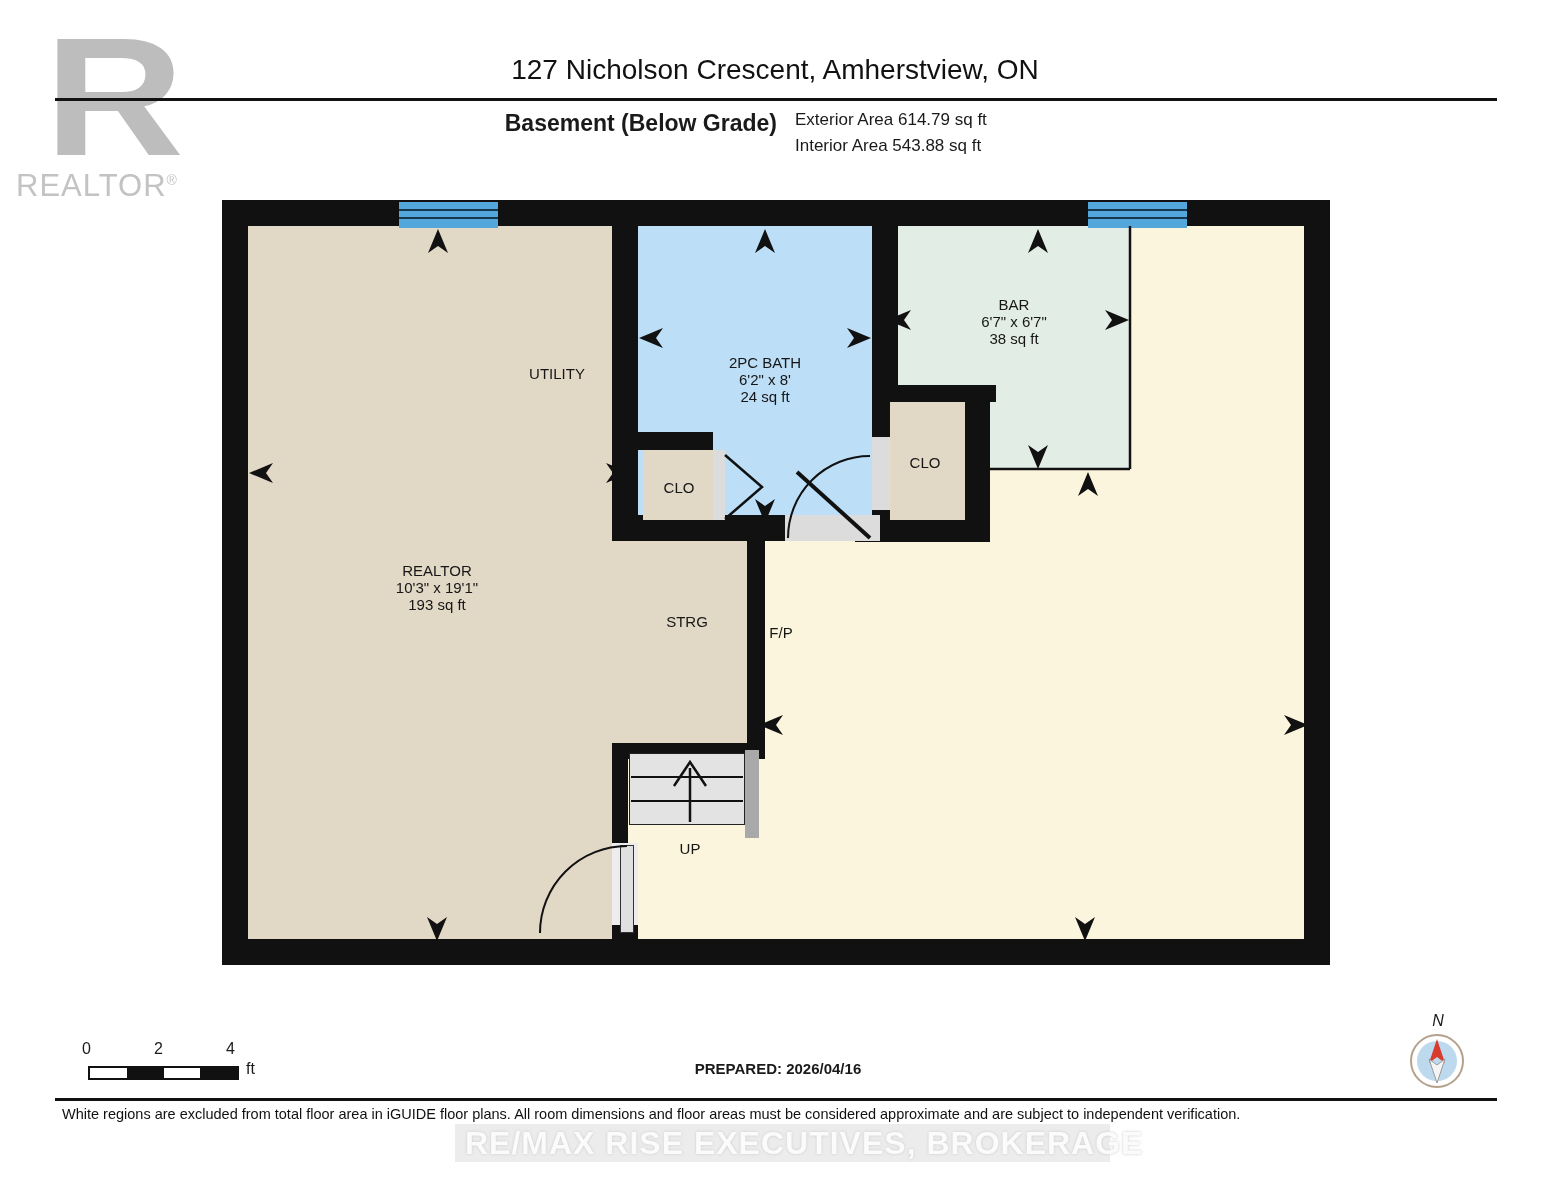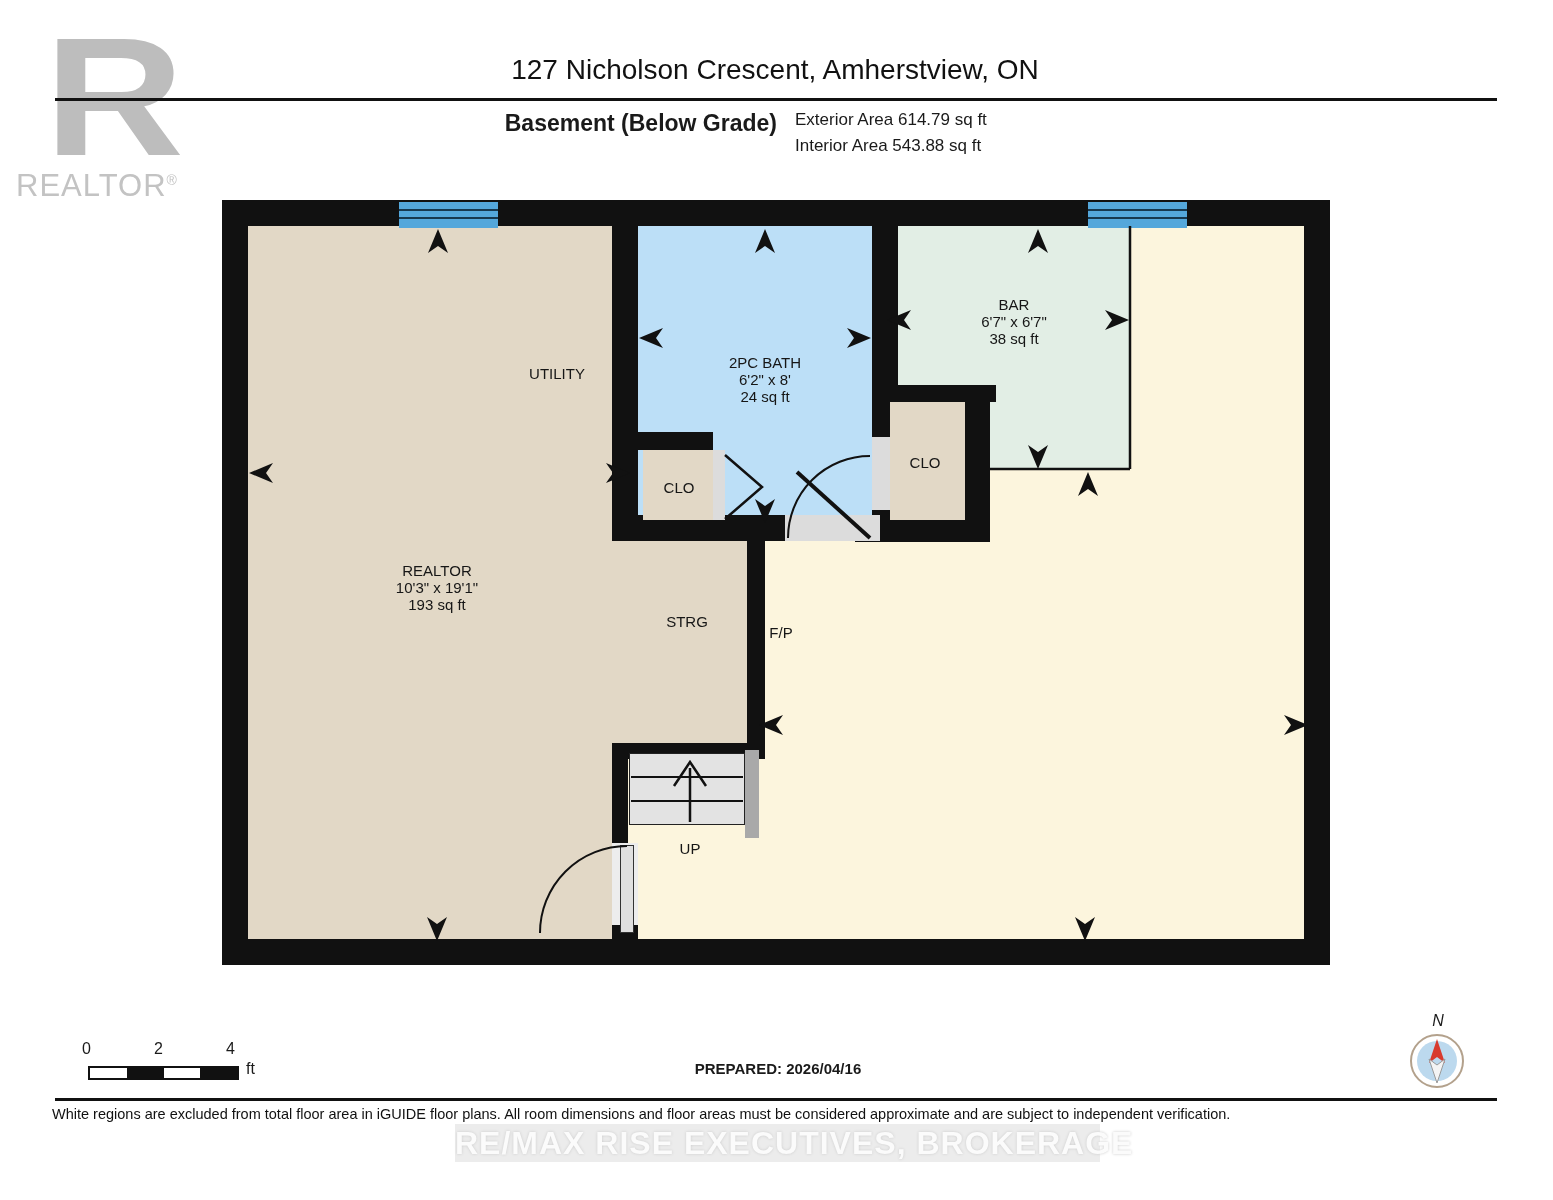--- a/index.html
+++ b/index.html
@@ -40,24 +40,24 @@
 
   
   .scale-nums{left:78px;top:1040px;width:170px;font-size:16px;}
   .scale-nums span{position:absolute;}
   .scale-bar{left:88px;top:1066px;width:147px;height:10px;border:2px solid #111;
              background:linear-gradient(to right,#fff 0 25%,#111 25% 50%,#fff 50% 75%,#111 75% 100%);}
   .scale-ft{left:246px;top:1060px;font-size:16px;}
   .prepared{left:628px;top:1060px;width:300px;text-align:center;font-size:15px;font-weight:bold;}
   .compass-n{left:1424px;top:1012px;width:28px;text-align:center;font-size:16px;font-style:italic;}
   .compass{left:1409px;top:1033px;}
-  .disclaimer{left:52px;top:1106px;width:1440px;font-size:14.5px;color:#111;}
+  .disclaimer{left:62px;top:1106px;width:1440px;font-size:14.5px;color:#111;}
   .watermark{left:455px;top:1124px;width:645px;height:38px;background:#ECECEC;
              text-align:center;font-size:32px;font-weight:bold;letter-spacing:1px;
-             color:#FBFBFB;text-shadow:0 0 3px #c9c9c9;line-height:38px;white-space:nowrap;}
+             color:#FBFBFB;text-shadow:0 0 3px #c9c9c9;line-height:38px;white-space:nowrap;padding-left:10px;}
 </style>
 </head>
 <body>
 
 <div class="abs logo-r">R</div>
 <div class="abs logo-word"><span>REALTOR</span><sup>®</sup></div>
 
 <div class="abs page-title">127 Nicholson Crescent, Amherstview, ON</div>
 <div class="abs rule rule1"></div>
 <div class="abs floor-label">Basement (Below Grade)</div>

